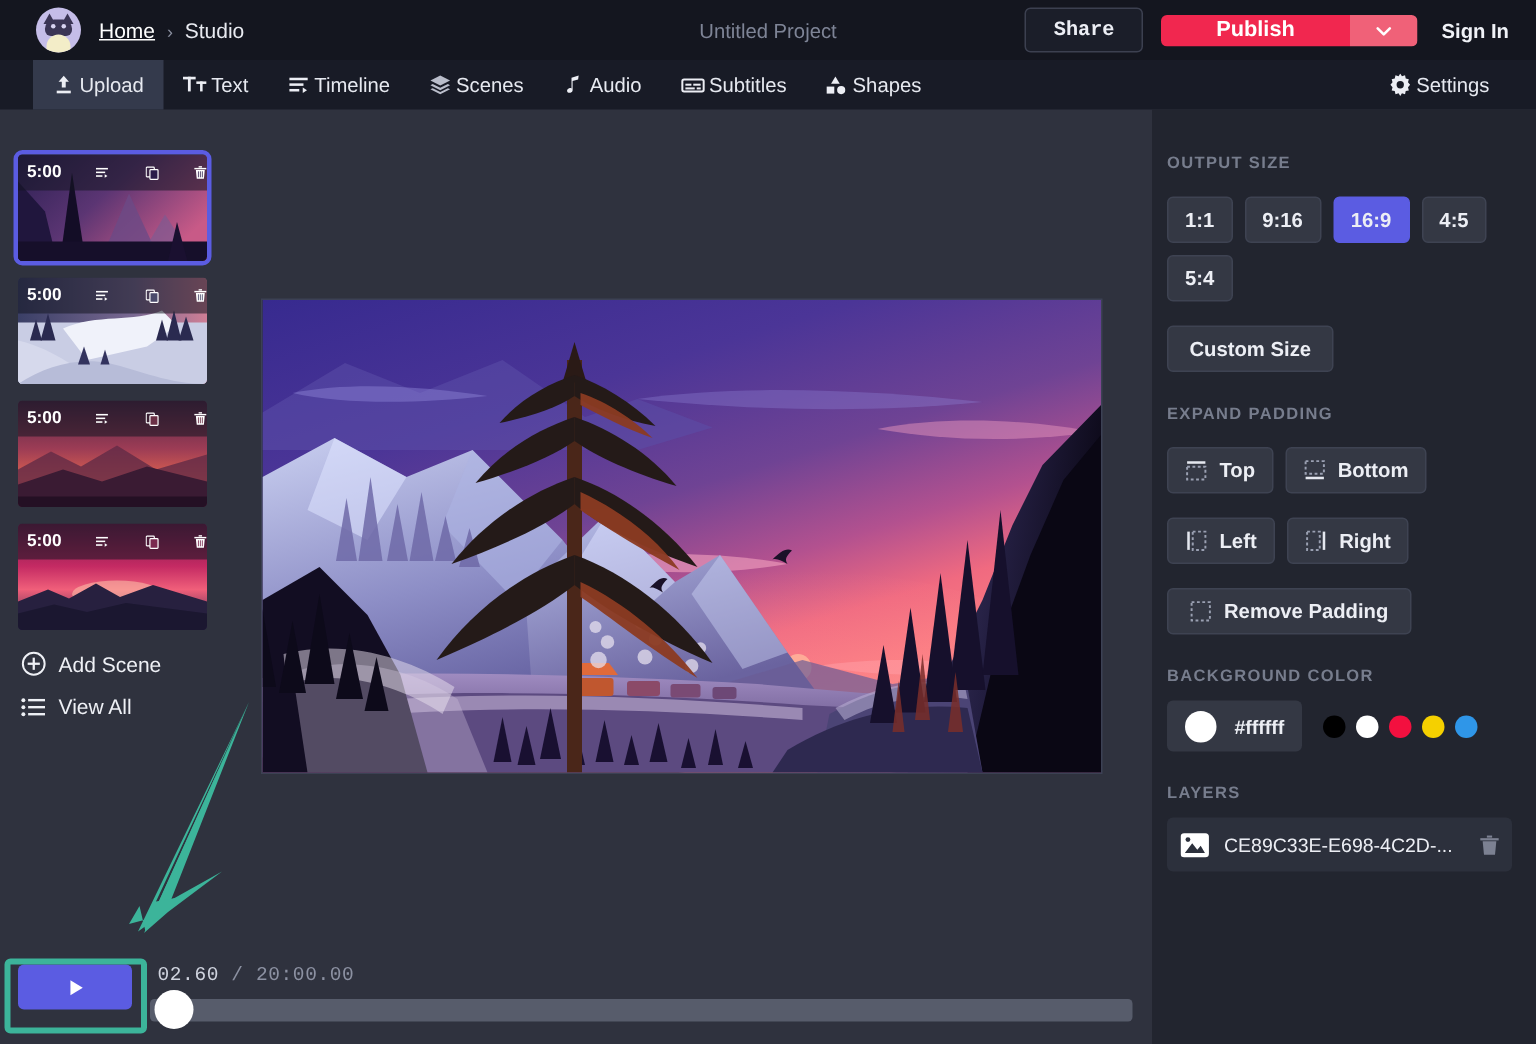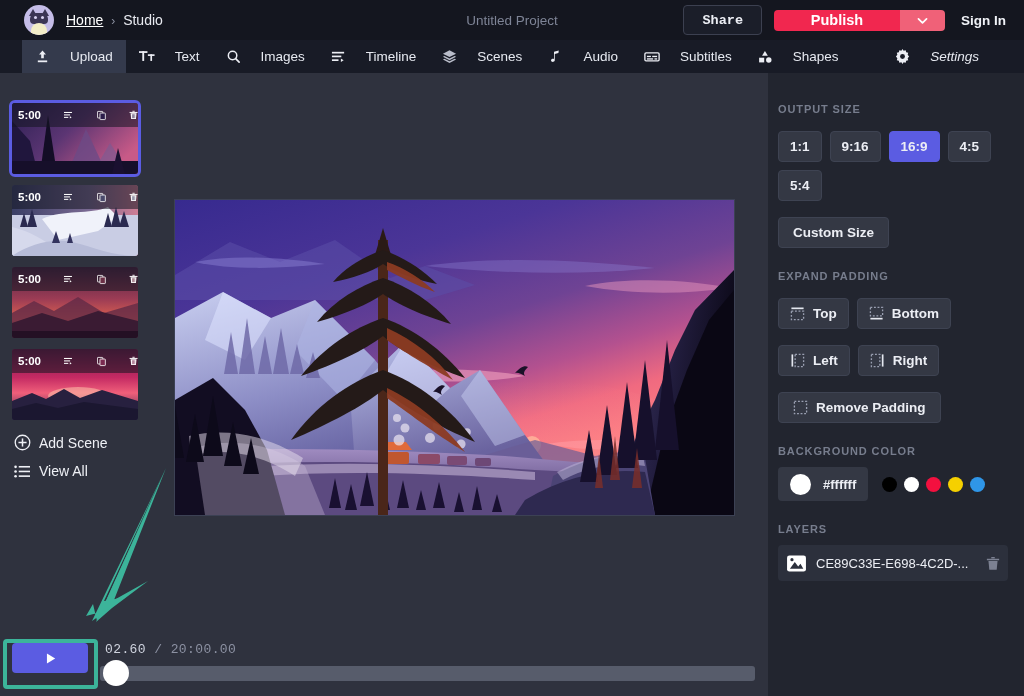--- a/index.html
+++ b/index.html
@@ -70,27 +70,27 @@
     display: flex; align-items: center; justify-content: center; cursor: pointer;
   }
   .signin { margin: 0 18px 0 16px; font-size: 13.5px; color: #f0f2f7; font-weight: bold; cursor: pointer; }
 
   
   .toolbar {
     position: absolute; left: 0; top: 40px; width: 1024px; height: 33px;
     background: #181b26; display: flex; align-items: center;
   }
   .tool {
-    display: flex; align-items: center; gap: 20px; height: 33px; padding: 0 13px;
+    display: flex; align-items: center; gap: 3px; height: 33px; padding: 0 13px;
     color: #e6e9f0; font-size: 13.5px; cursor: pointer; white-space: nowrap;
   }
   .tool:first-child { margin-left: 22px; }
   .tool.active { background: #343a4c; }
   .tool svg { display: block; }
-  .tool-settings { position: absolute; right: 32px; font-style: italic; }
+  .tool-settings { position: absolute; right: 18px; }
 
   
   .scenestrip { position: absolute; left: 0; top: 73px; width: 152px; bottom: 0; }
   .scene {
     position: relative; margin: 0 0 0 12px; width: 126px; height: 71px;
     border-radius: 3px; overflow: hidden; cursor: pointer;
   }
   .scene-wrap { padding-top: 30px; }
   .scene-wrap .scene + .scene { margin-top: 11px; }
   .scene.selected { outline: 3px solid #5b5ce2; outline-offset: 0px; }
@@ -226,27 +226,20 @@
       <span>Upload</span>
     </div>
     <div class="tool">
       <svg width="16" height="15" viewBox="0 0 18 16">
         <rect x="0" y="2" width="9.5" height="2" fill="#eceef4"></rect>
         <rect x="3.7" y="2" width="2.1" height="11" fill="#eceef4"></rect>
         <rect x="10" y="5.5" width="7.5" height="1.9" fill="#eceef4"></rect>
         <rect x="12.8" y="5.5" width="1.9" height="7.5" fill="#eceef4"></rect>
       </svg>
       <span>Text</span>
-    </div>
-    <div class="tool">
-      <svg width="15" height="15" viewBox="0 0 16 16">
-        <circle cx="7" cy="7" r="4.5" stroke="#eceef4" stroke-width="1.6" fill="none"></circle>
-        <path d="M10.3 10.3L14 14" stroke="#eceef4" stroke-width="1.8" stroke-linecap="round"></path>
-      </svg>
-      <span>Images</span>
     </div>
     <div class="tool">
       <svg width="15" height="15" viewBox="0 0 16 16">
         <rect x="1" y="3" width="13" height="1.8" fill="#eceef4"></rect>
         <rect x="1" y="7" width="10" height="1.8" fill="#eceef4"></rect>
         <rect x="1" y="11" width="7" height="1.8" fill="#eceef4"></rect>
         <path d="M10.5 10l3 1.9-3 1.9z" fill="#eceef4"></path>
       </svg>
       <span>Timeline</span>
     </div>

